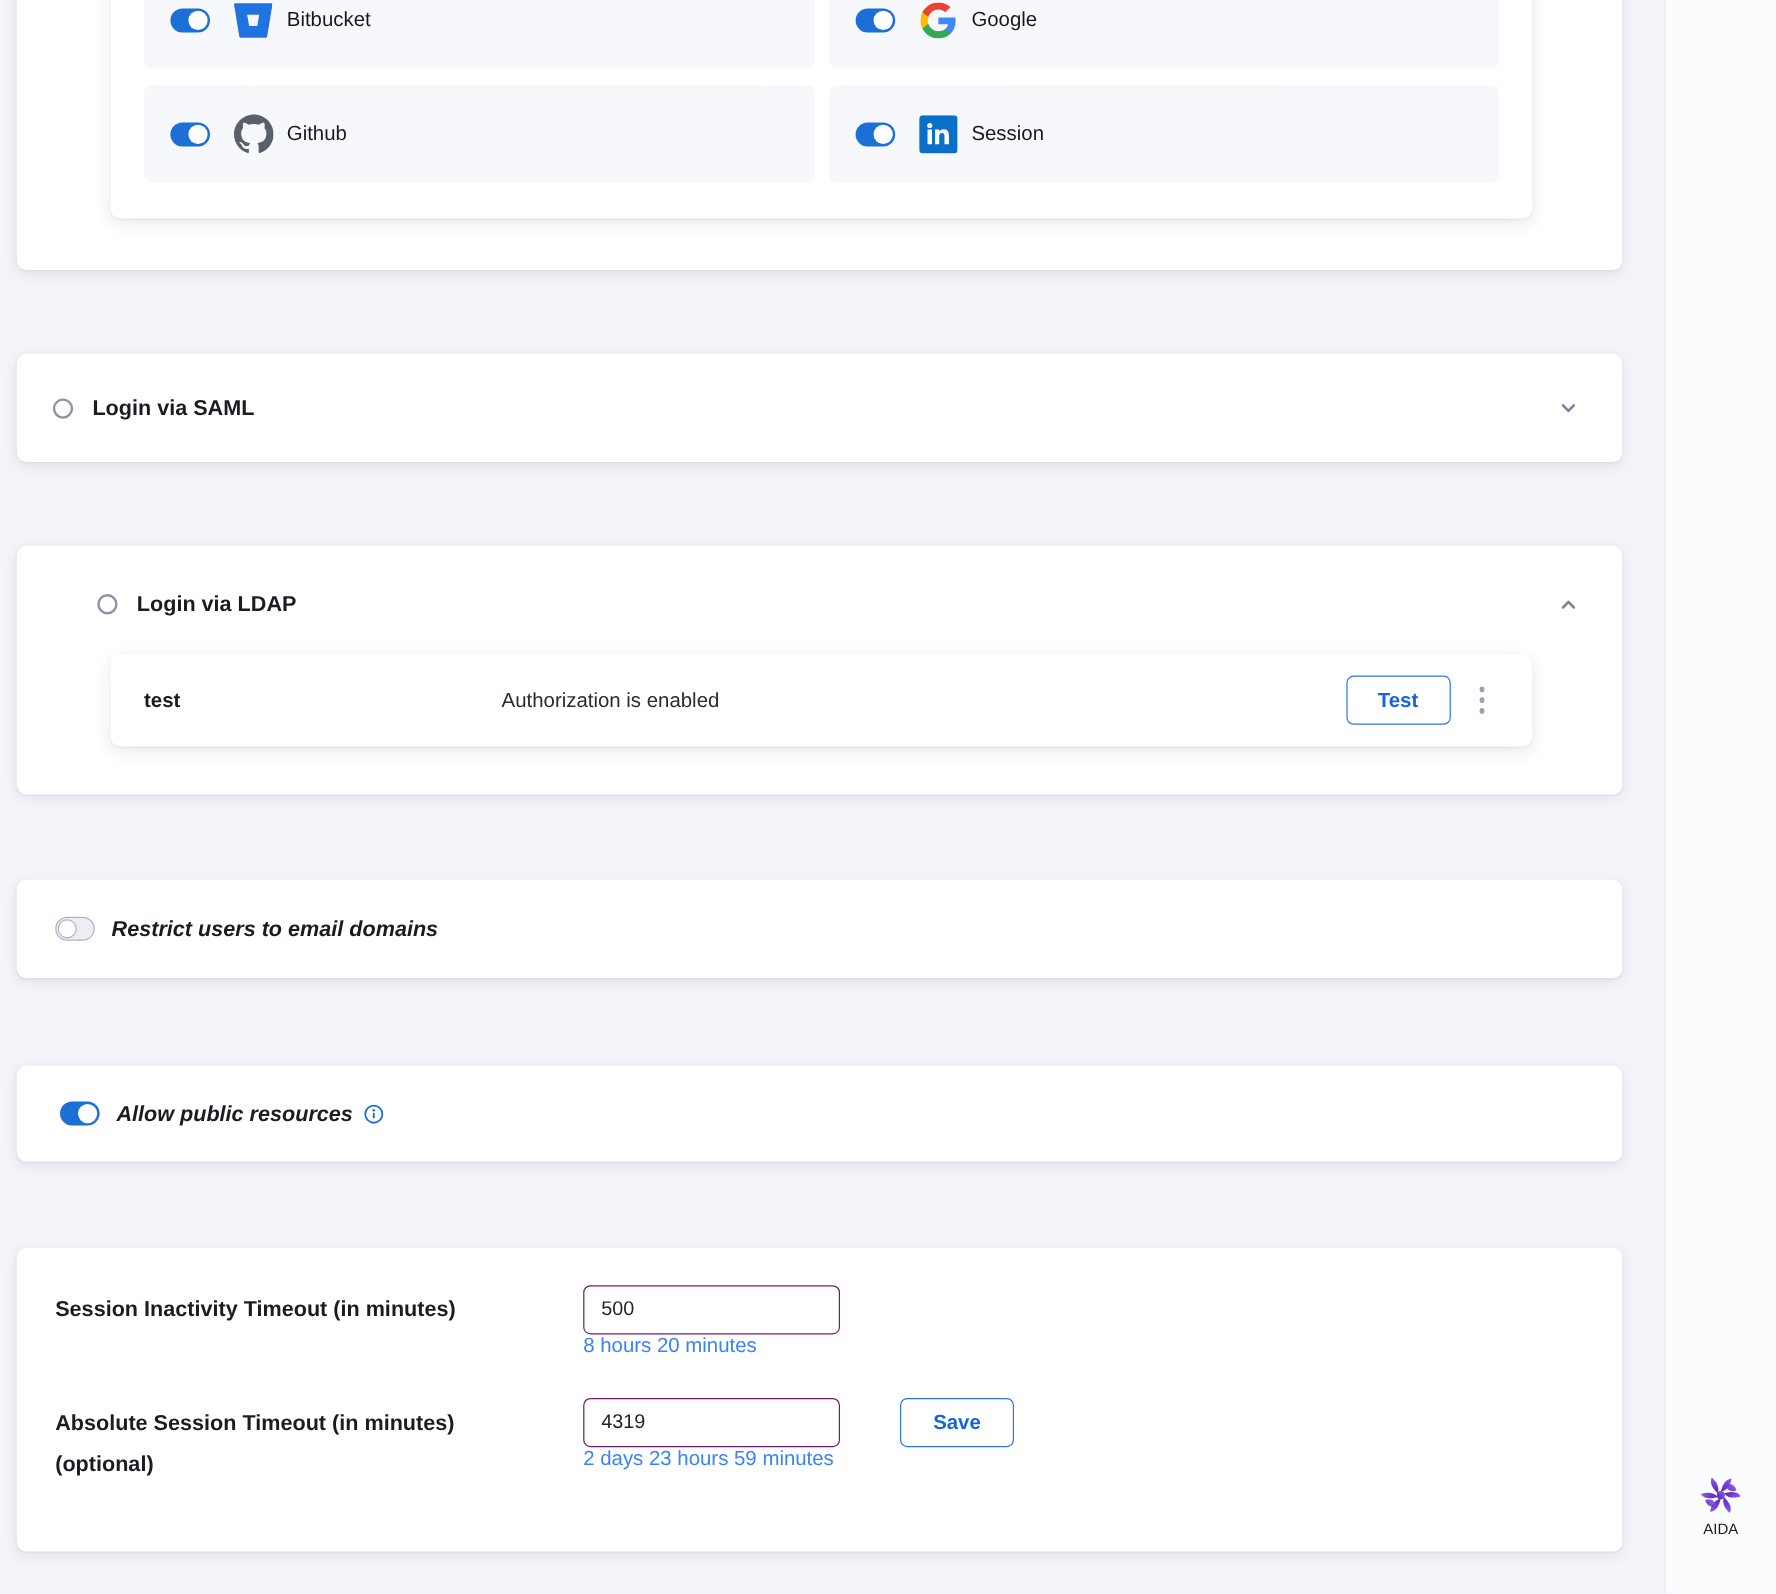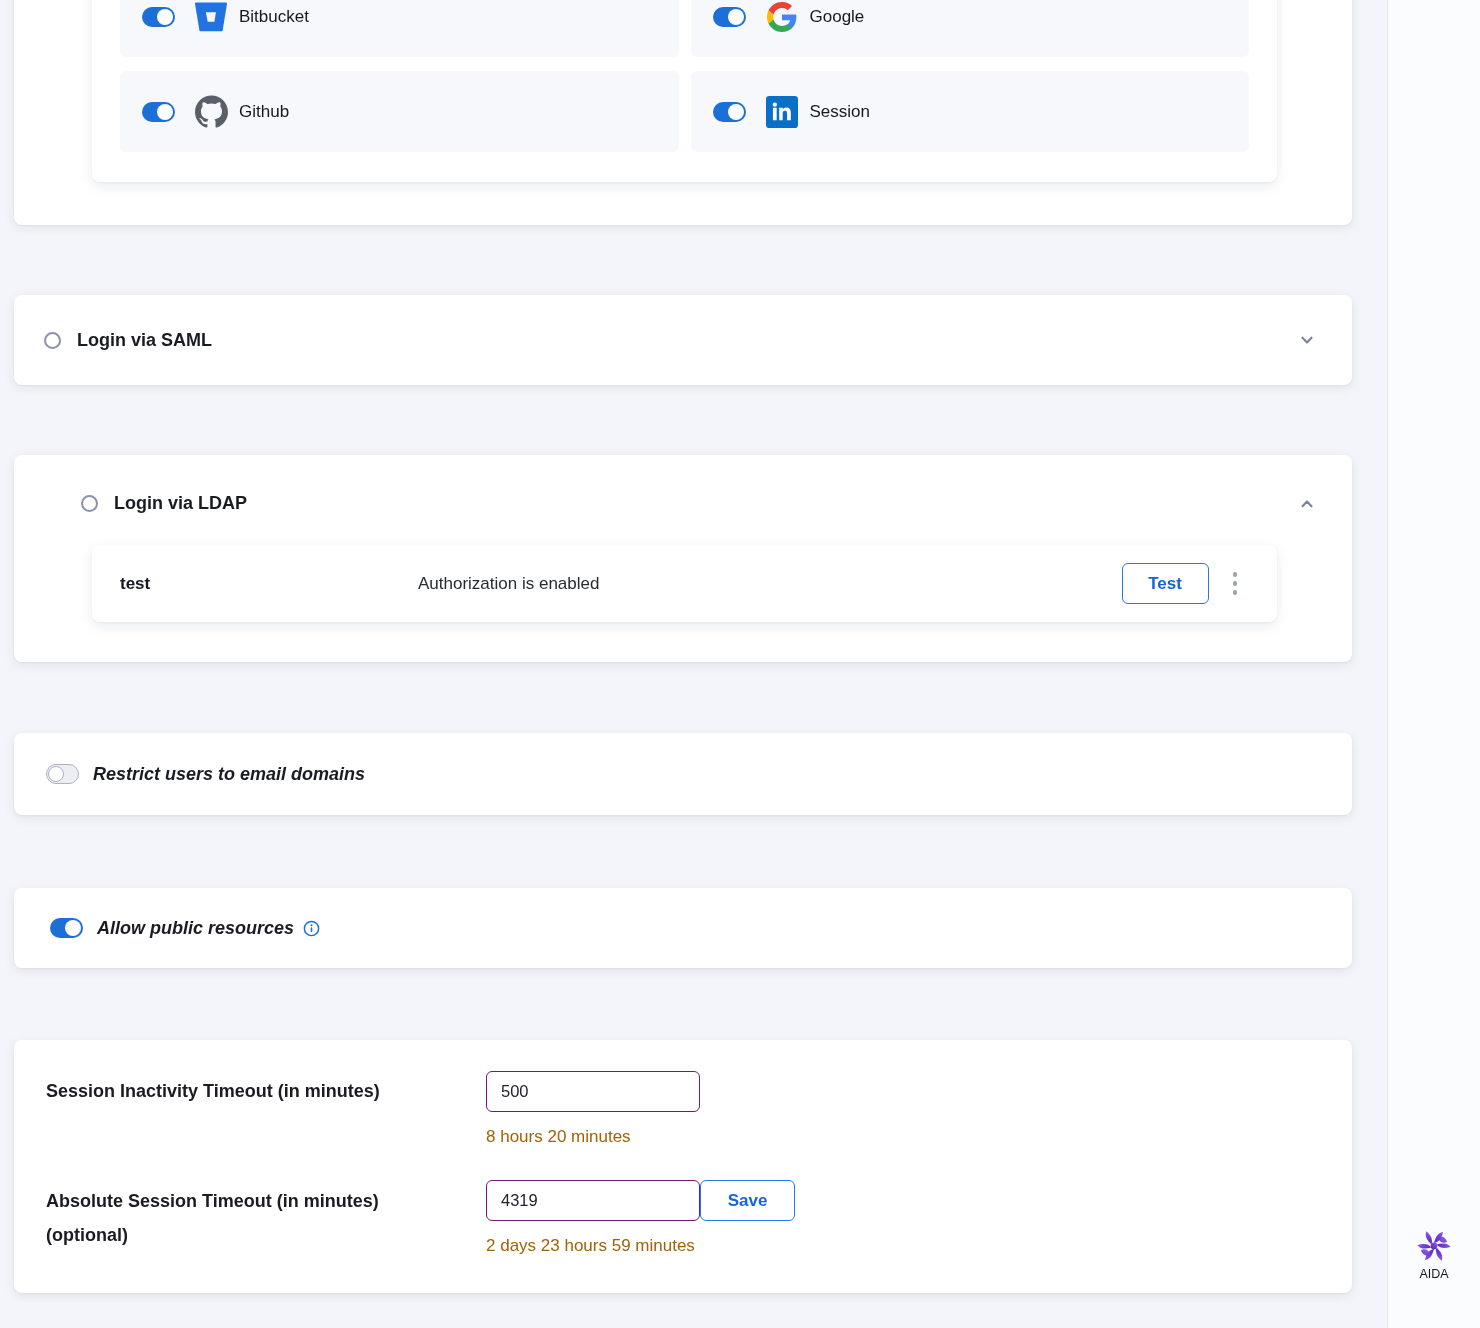--- a/index.html
+++ b/index.html
@@ -54,22 +54,22 @@
 
   
   .session-card{top:1040px;height:253px;}
   .srow{display:flex;align-items:flex-start;padding-left:32px;}
   .srow1{margin-top:31px;}
   .srow2{margin-top:33px;}
   .slabel{width:440px;font-size:18px;font-weight:700;color:#191c23;line-height:41px;}
   .slabel.two{line-height:34px;padding-top:4px;}
   .sfield input{width:214px;height:41px;box-sizing:border-box;border:1px solid #701a75;border-radius:6px;
        padding:0 14px;font-size:16.5px;color:#20242c;font-family:inherit;background:#fff;outline:none;}
-  .helper{margin-top:15px;font-size:17px;color:#a16207;}
-  .input-line{display:flex;align-items:center;}
+  .helper{font-size:17px;color:#3b82f6;}
+  .input-line{display:flex;align-items:center;gap:50px;}
   .save-btn{width:95px;height:41px;}
 
   
   .right-rail{position:absolute;left:1387px;top:0;width:93px;height:1328px;background:#fbfcfe;border-left:1px solid #e4e6ee;box-sizing:border-box;}
   .aida{position:absolute;top:1228px;left:0;width:100%;display:flex;flex-direction:column;align-items:center;cursor:pointer;}
   .aida-label{margin-top:3px;font-size:12.5px;color:#15181e;}
 </style>
 </head>
 <body>
 

